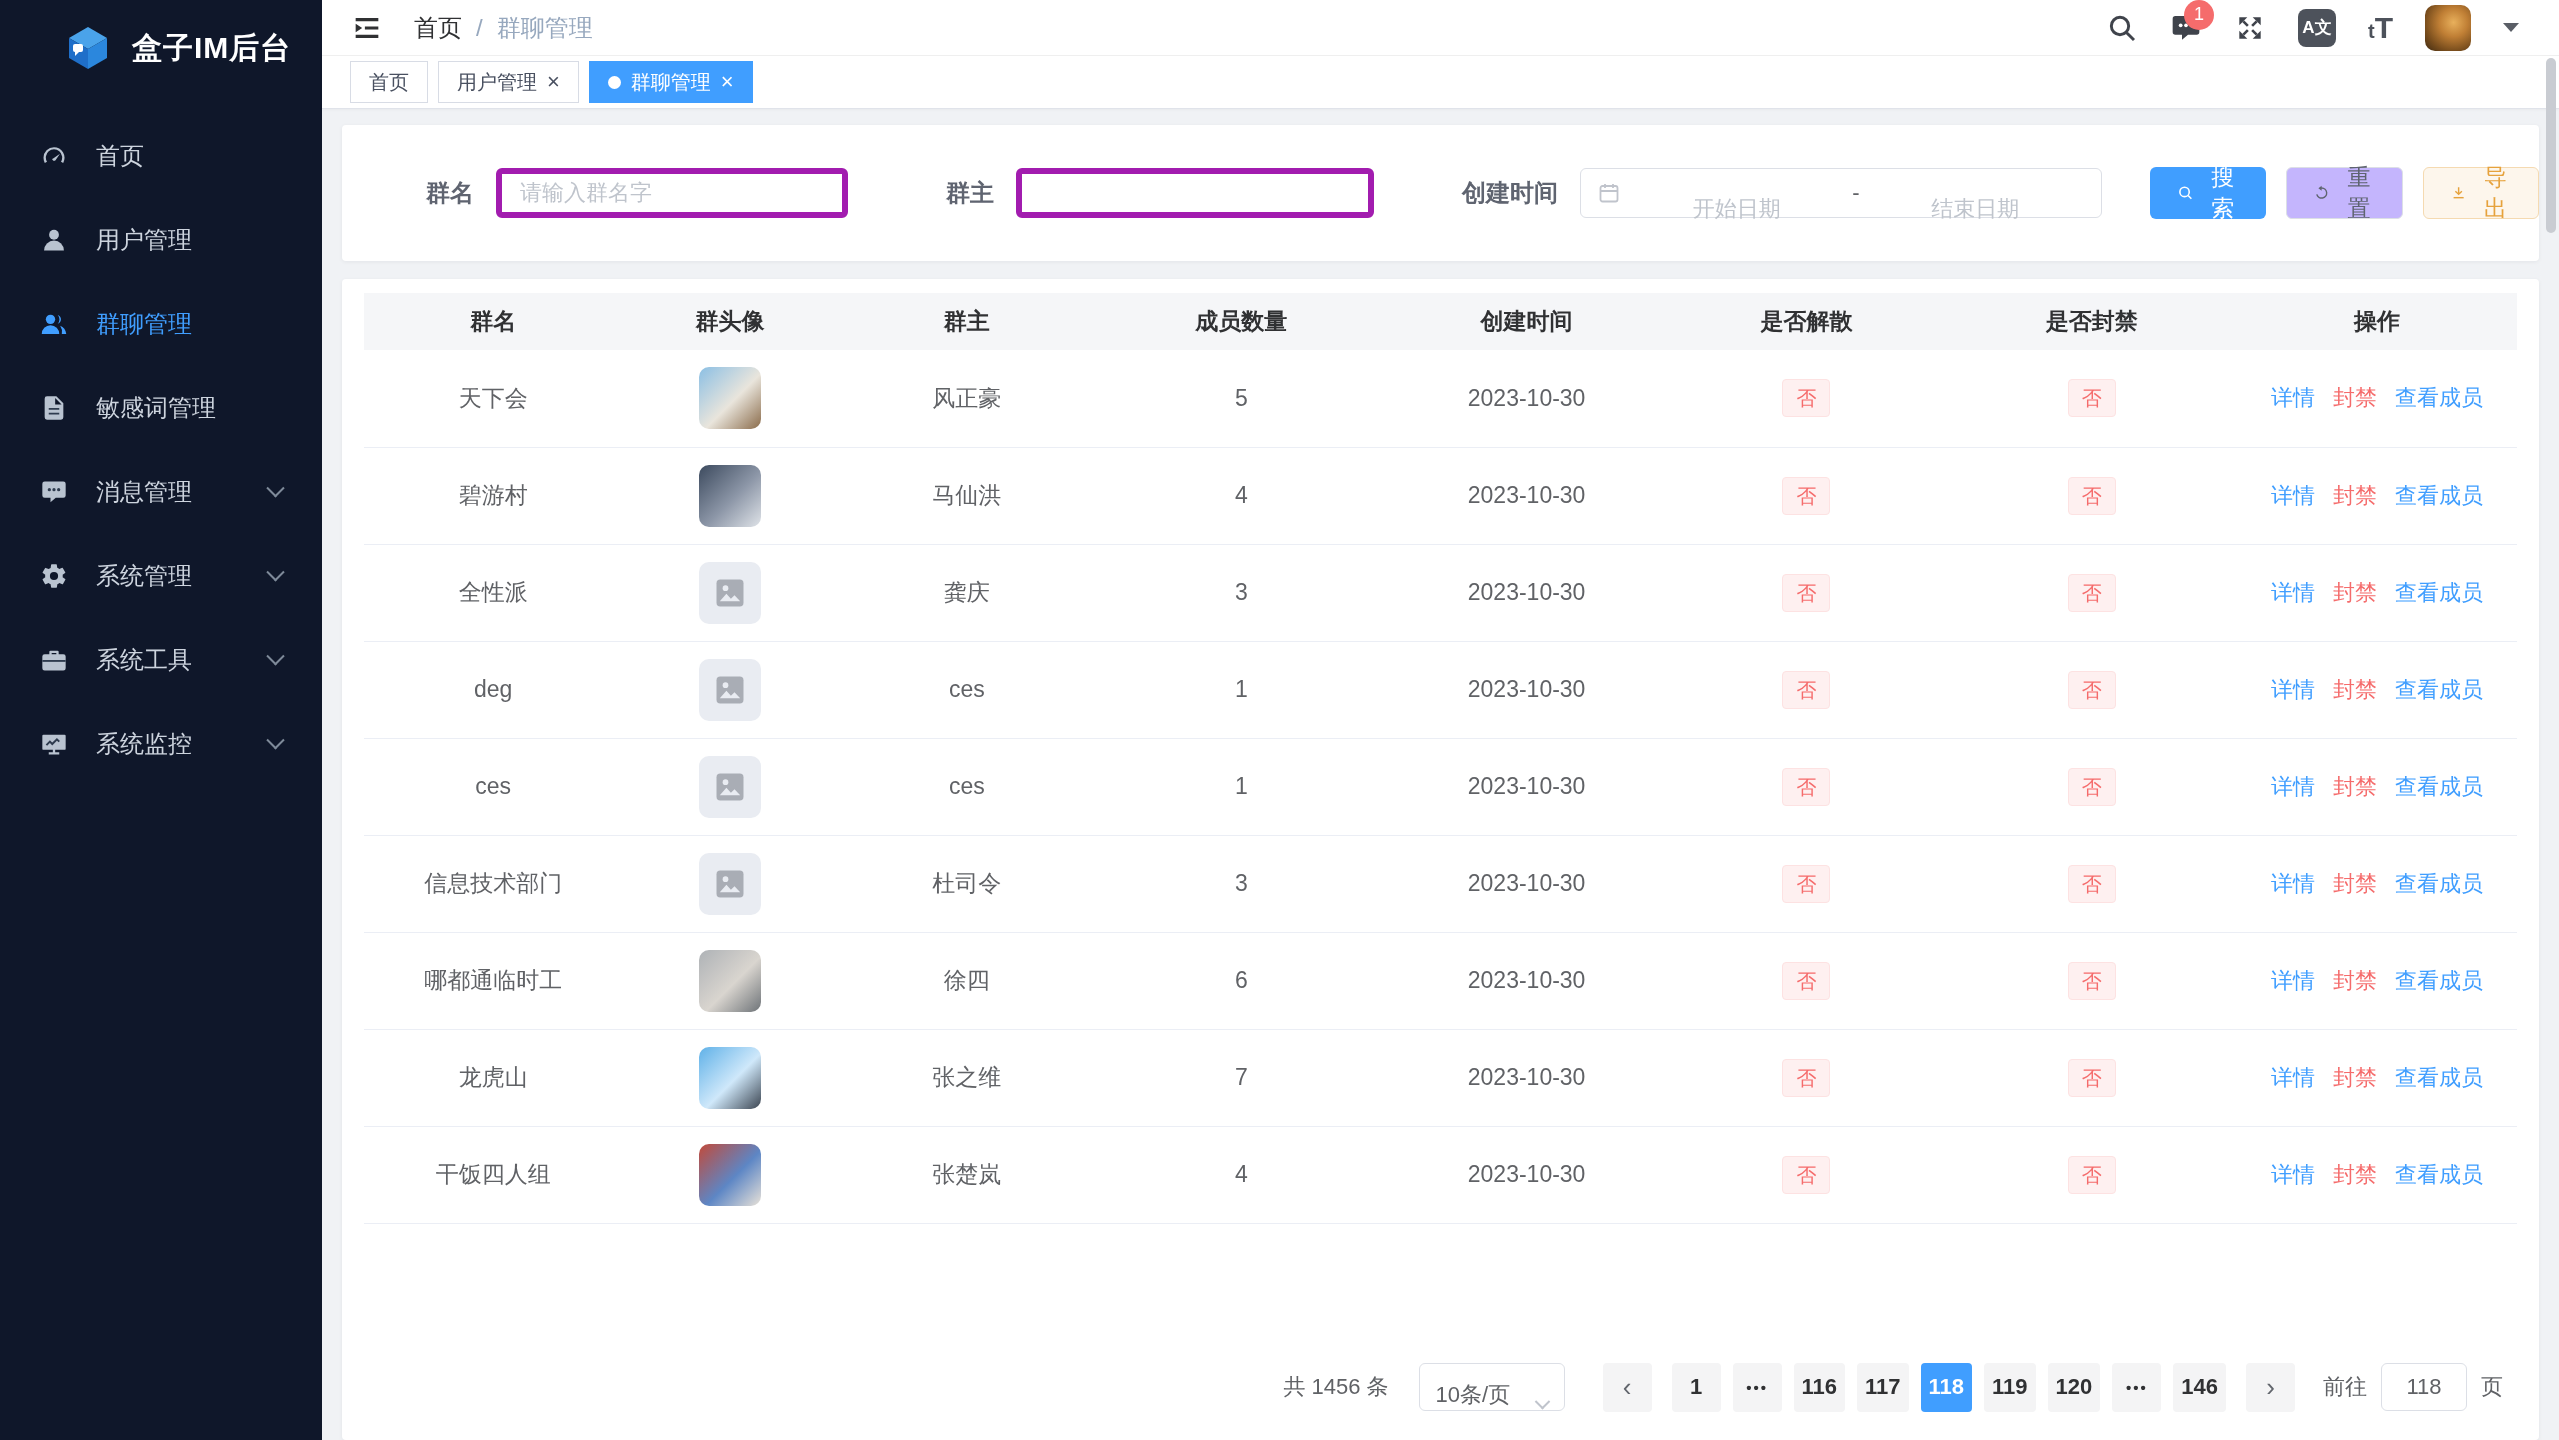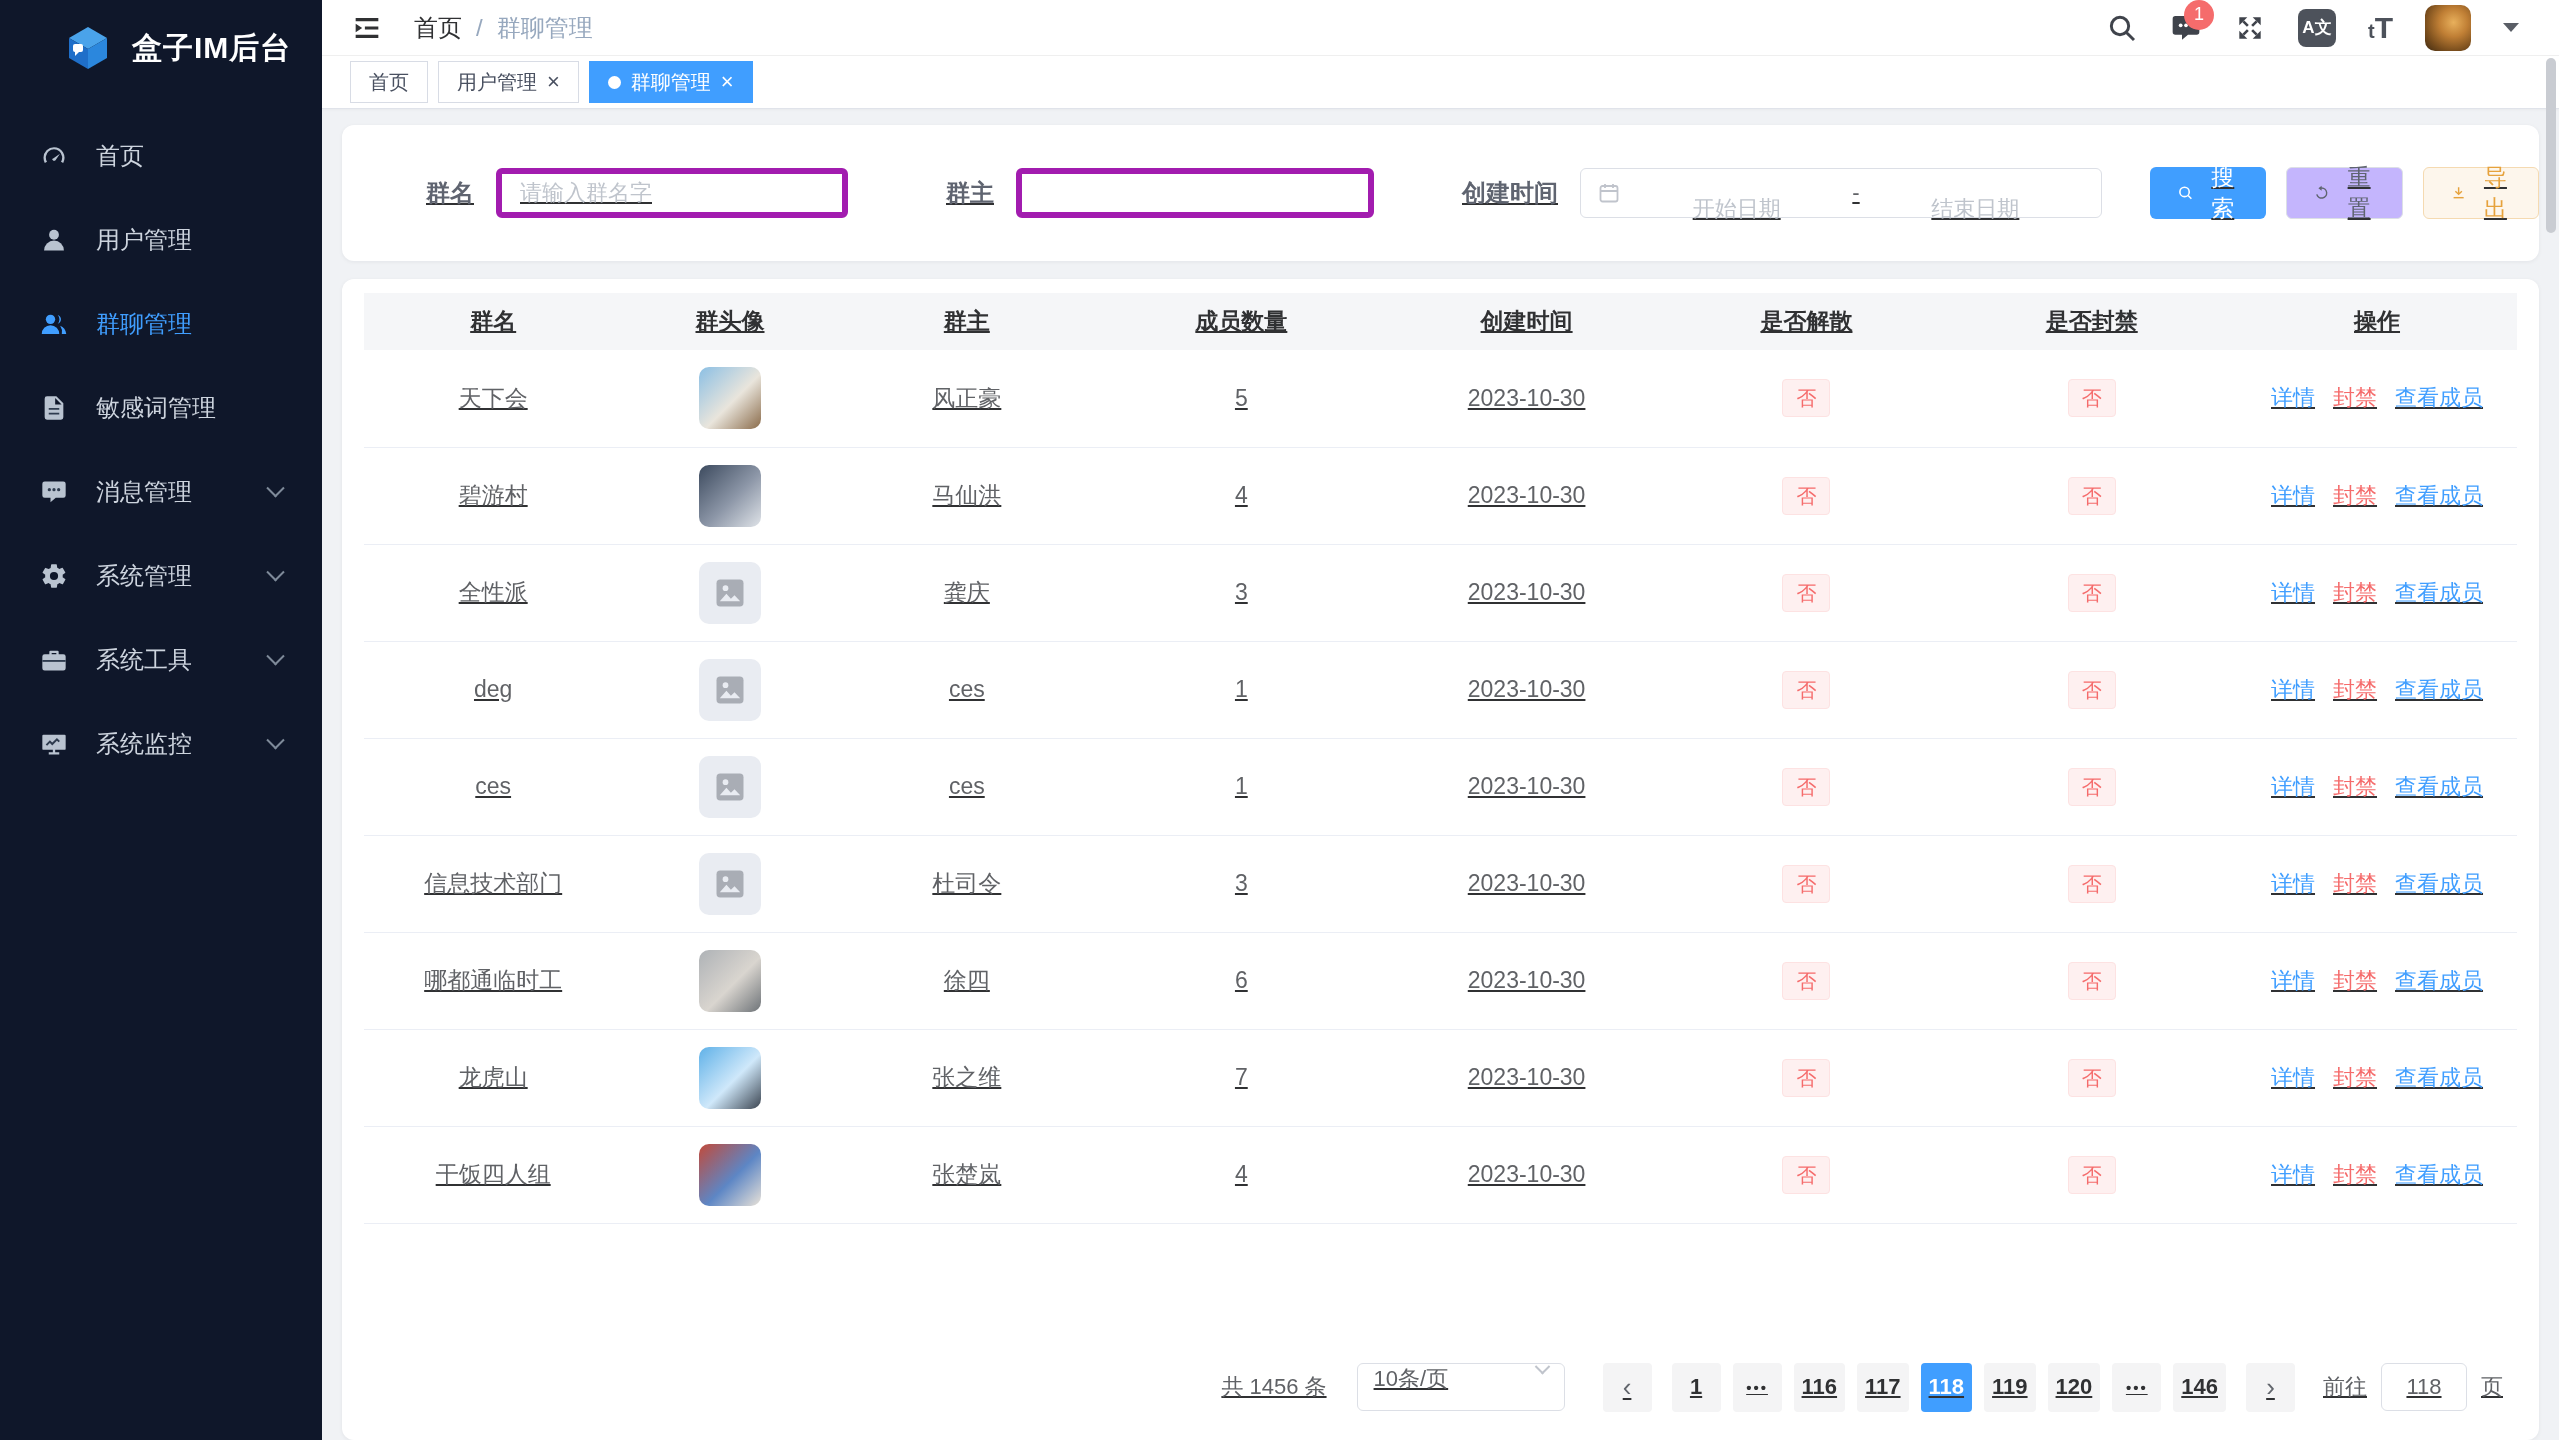--- a/index.html
+++ b/index.html
@@ -37,21 +37,21 @@
     background: radial-gradient(circle at 62% 38%, #e8b05c 0%, #c07f35 35%, #7a4e1d 70%, #3e2a12 100%); }
   .caret-down { width:0; height:0; border-left:8px solid transparent; border-right:8px solid transparent; border-top:9px solid #5a5e66; cursor:pointer; }
 
   .tabbar { height:53px; background:#fff; border-bottom:1px solid #e0e3ea; box-shadow:0 1px 3px rgba(0,0,0,.04); display:flex; align-items:center; padding-left:28px; gap:10px; flex-shrink:0; }
   .tab { height:42px; padding:0 18px; border:1px solid #d8dce5; background:#fff; color:#495060; font-size:20px; display:flex; align-items:center; gap:10px; cursor:pointer; }
   .tab.active { background:#409eff; border-color:#409eff; color:#fff; }
   .tab .dot { width:13px; height:13px; border-radius:50%; background:#fff; }
   .tab .close { font-size:22px; line-height:1; }
 
   .content { flex:1; padding:16px 20px 0 20px; display:flex; flex-direction:column; gap:18px; overflow:hidden; }
-  .card { background:#fff; border-radius:12px; box-shadow:0 1px 4px rgba(0,21,41,.06);text-decoration:underline; }
+  .card { background:#fff; border-radius:4px; box-shadow:0 1px 4px rgba(0,21,41,.06); }
 
   
   .search-card { height:136px; flex-shrink:0; display:flex; align-items:center; padding-left:84px; }
   .fg { display:flex; align-items:center; }
   .fg label { font-size:24px; font-weight:600; color:#5f6470; margin-right:22px; white-space:nowrap; }
   .inp { height:50px; border:6px solid #a21caf; border-radius:6px; background:#fff; font-size:22px; color:#606266; padding:0 18px; outline:none; }
   .inp::placeholder { color:#bfc4cc; }
   .w-name { width:352px; }
   .w-owner { width:358px; }
   .mr1 { margin-right:98px; }
@@ -76,21 +76,21 @@
   .g-avatar.placeholder { background:#e9ecf2; display:flex; align-items:center; justify-content:center; }
   .g-avatar.placeholder svg { width:36px; height:36px; }
   .tag-no { display:inline-block; padding:0 13px; height:38px; line-height:36px; background:#fef0f0; border:1px solid #fde2e2; border-radius:4px; color:#f56c6c; font-size:20px; }
   .actions a { font-size:22px; margin:0 9px; text-decoration:none; cursor:pointer; white-space:nowrap; }
   .a-blue { color:#409eff; }
   .a-red { color:#f56c6c; }
 
   
   .pager-row { height:106px; display:flex; align-items:center; justify-content:flex-end; gap:20px; padding-right:14px; font-size:22px; color:#606266; flex-shrink:0; }
   .total { margin-right:10px; white-space:nowrap; }
-  .size-select { width:208px; height:48px; border:1px solid #dcdfe6; border-radius:6px; display:flex; align-items:flex-start; justify-content:space-between; padding:0 16px; color:#606266; cursor:pointer; margin-right:18px; }
+  .size-select { width:146px; height:48px; border:1px solid #dcdfe6; border-radius:6px; display:flex; align-items:flex-end; justify-content:space-between; padding:0 16px; color:#606266; cursor:pointer; margin-right:18px; }
   .sel-caret { width:11px; height:11px; border-right:2px solid #c0c4cc; border-bottom:2px solid #c0c4cc; transform:rotate(45deg) translate(-2px,-2px); }
   .pg-btn { min-width:49px; height:49px; padding:0 8px; background:#f4f4f5; border-radius:4px; display:flex; align-items:center; justify-content:center; font-weight:600; color:#303133; font-size:22px; cursor:pointer; }
   .pg-btn.arrow { color:#62666d; font-size:26px; font-weight:400; }
   .pg-btn.active { background:#409eff; color:#fff; }
   .pg-btn.ellipsis { font-size:15px; letter-spacing:2px; }
   .goto { display:flex; align-items:center; gap:14px; margin-left:8px; white-space:nowrap; }
   .goto input { width:86px; height:48px; border:1px solid #dcdfe6; border-radius:6px; text-align:center; font-size:22px; color:#606266; outline:none; font-family:inherit; }
 
   .scroll-thumb { position:fixed; right:3px; top:58px; width:10px; height:175px; background:#c9ccd2; border-radius:5px; }
 </style>

